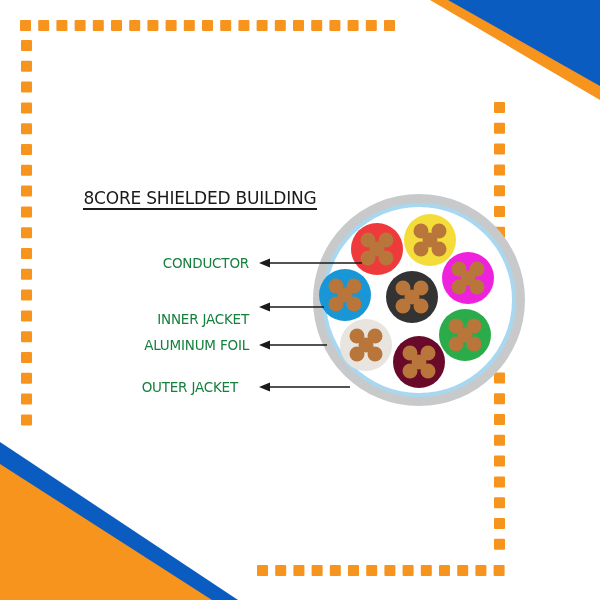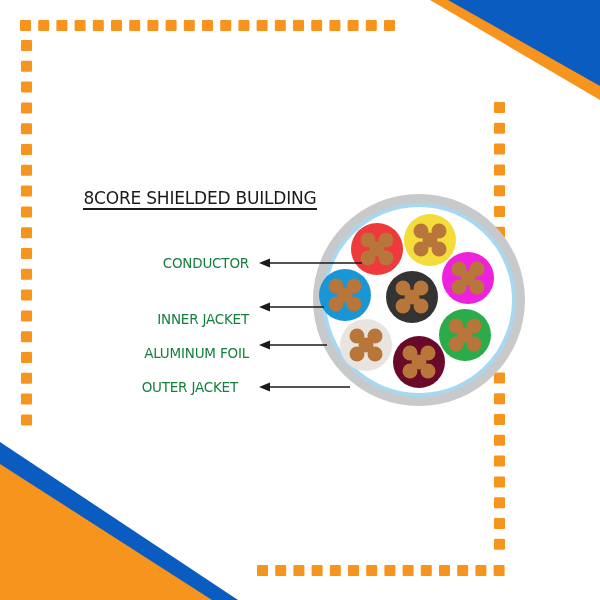--- a/index.html
+++ b/index.html
@@ -186,14 +186,14 @@
     <polygon points="259,387 270,382.5 270,391.5" stroke="none"></polygon>
   </g>
 </svg>
 
 <div class="title">
   <span>8CORE SHIELDED BUILDING</span><br>
 </div>
 
 <div class="label" style="right:351px; top:255px;">CONDUCTOR</div>
 <div class="label" style="right:351px; top:299px;margin-top:12px;">INNER JACKET</div>
-<div class="label" style="right:351px; top:337px;margin-top:8px;">ALUMINUM FOIL</div>
+<div class="label" style="right:351px; top:337px;">ALUMINUM FOIL</div>
 <div class="label" style="right:362px; top:379px;">OUTER JACKET</div>
 
 </body></html>

